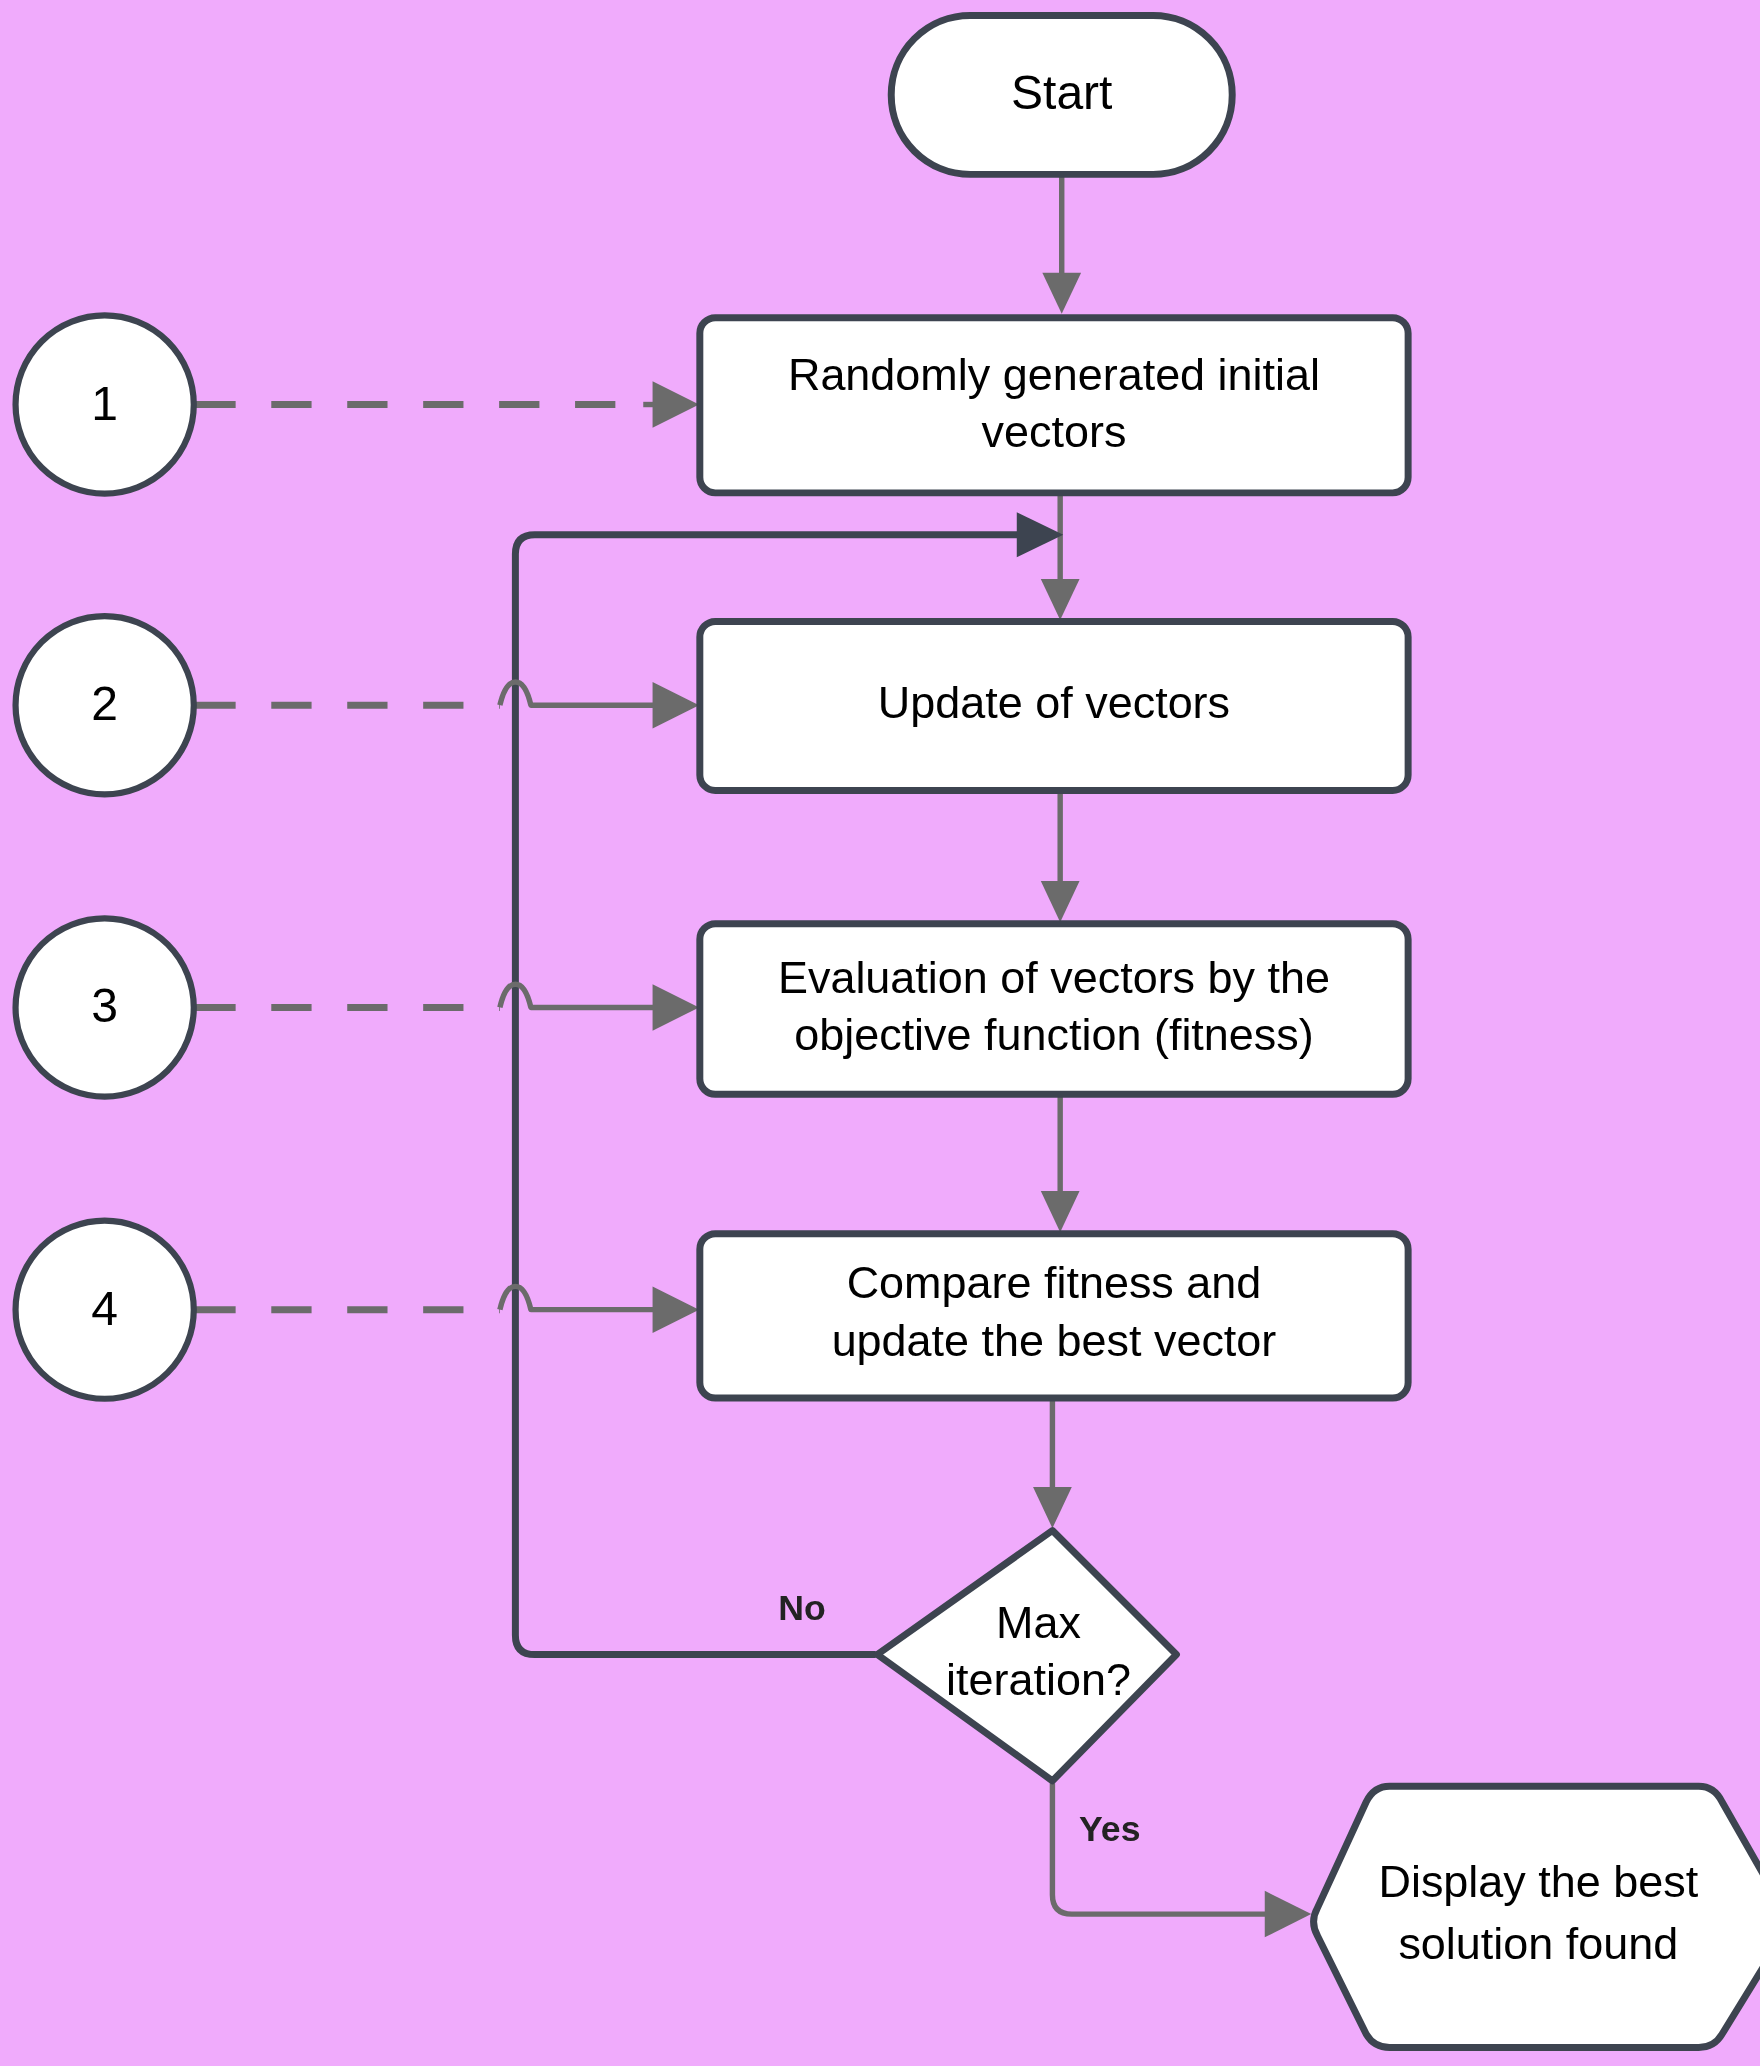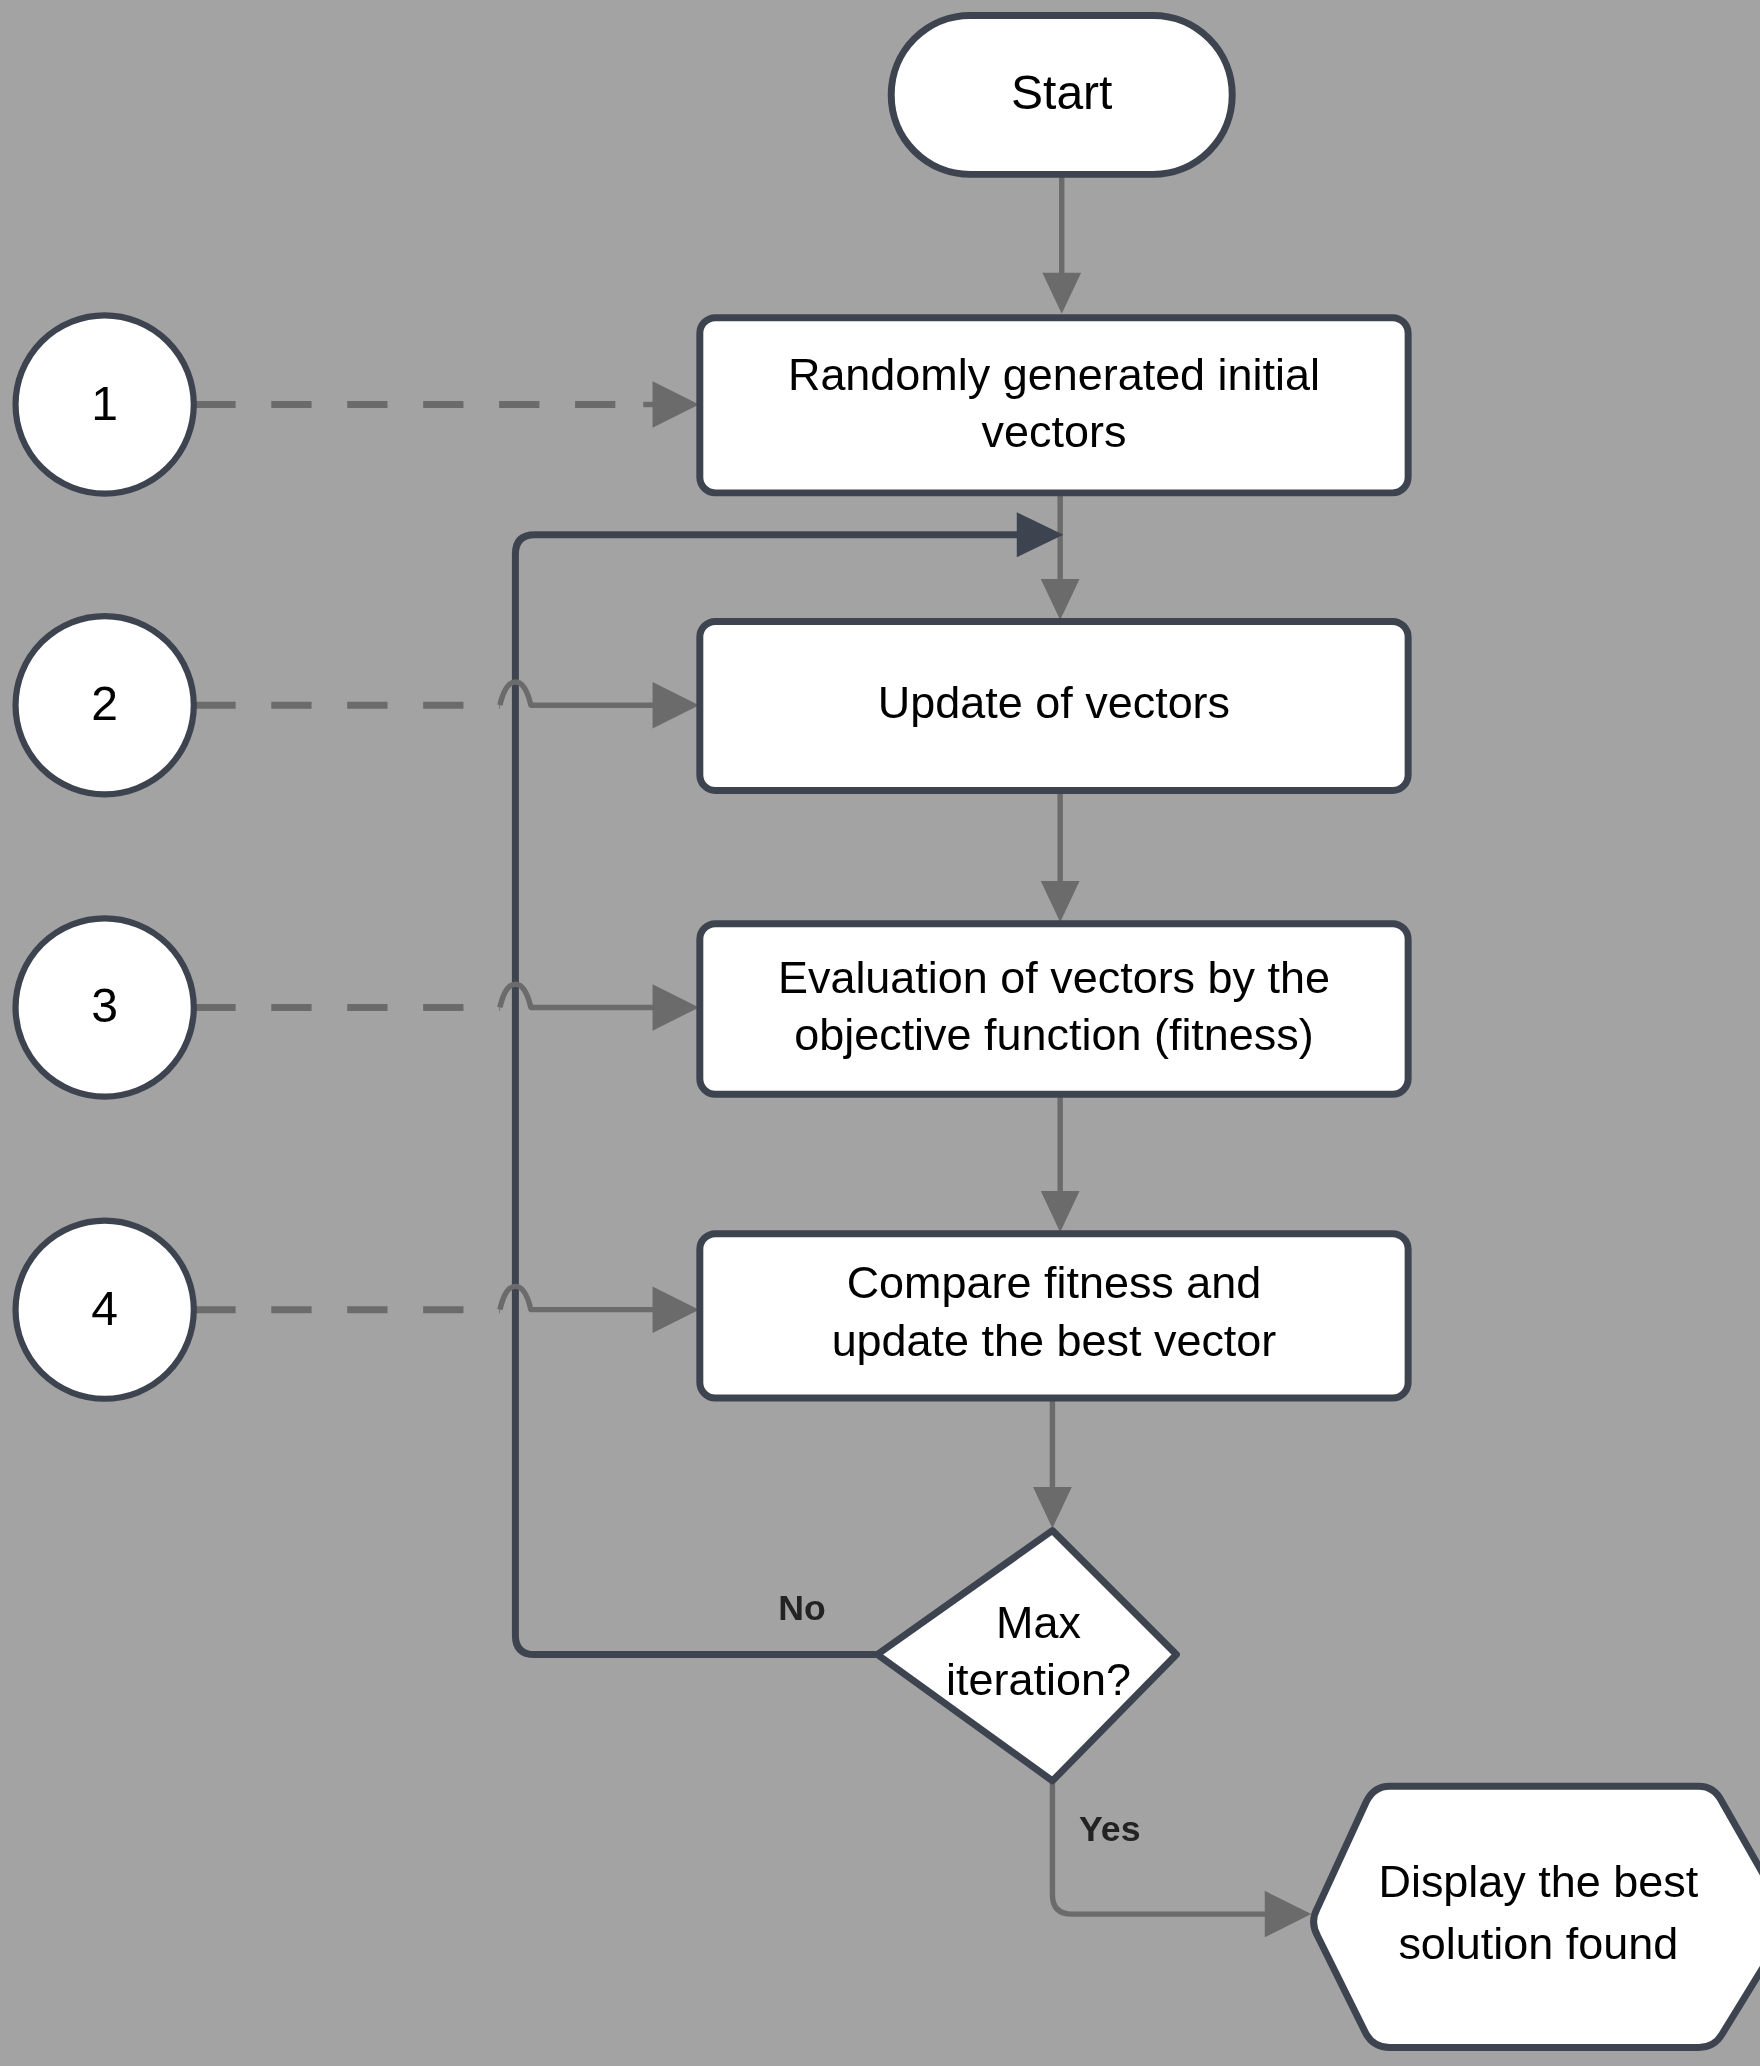--- a/index.html
+++ b/index.html
@@ -7,21 +7,21 @@
     padding: 0;
     background: #ffffff;
   }
   body {
     font-family: "Liberation Sans", sans-serif;
   }
   #canvas {
     position: relative;
     width: 1760px;
     height: 2066px;
-    background: #a3a3a3;
+    background: #f0abfc;
     overflow: hidden;
   }
   svg#flow {
     position: absolute;
     top: 0;
     left: 0;
     width: 1760px;
     height: 2066px;
   }
   .node-shape {

